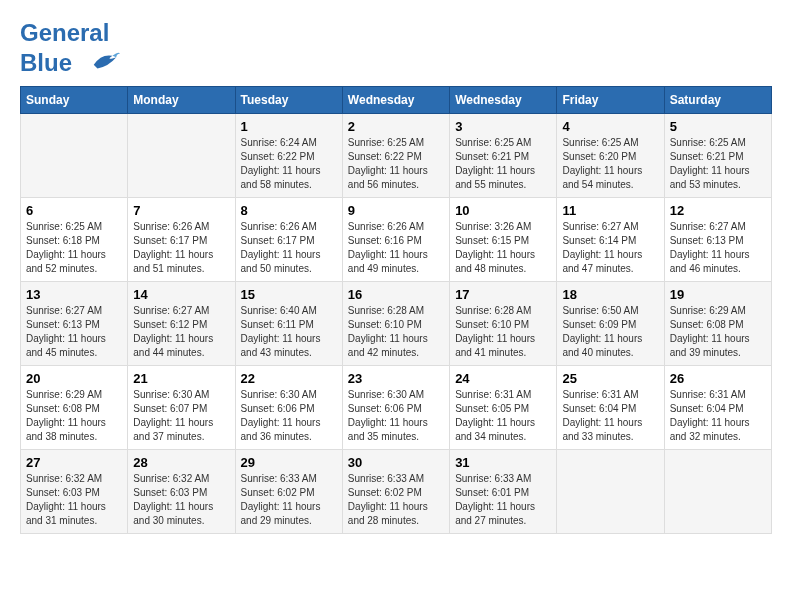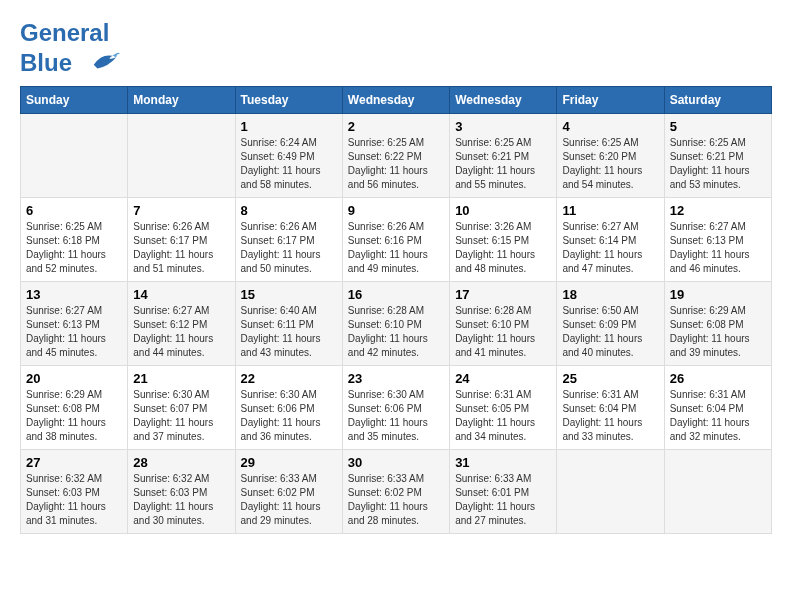--- a/index.html
+++ b/index.html
@@ -130,21 +130,21 @@
         <th>Saturday</th>
       </tr>
   </thead>
   <tbody id="calendar-body">
   <tr class="row-odd">
         <td class="empty"></td>
         <td class="empty"></td>
         <td>
           <span class="day-num">1</span>
           <div class="day-info">Sunrise: 6:24 AM
-Sunset: 6:49 PM
+Sunset: 6:22 PM
 Daylight: 11 hours and 58 minutes.</div>
         </td>
         <td>
           <span class="day-num">2</span>
           <div class="day-info">Sunrise: 6:25 AM
 Sunset: 6:22 PM
 Daylight: 11 hours and 56 minutes.</div>
         </td>
         <td>
           <span class="day-num">3</span>

